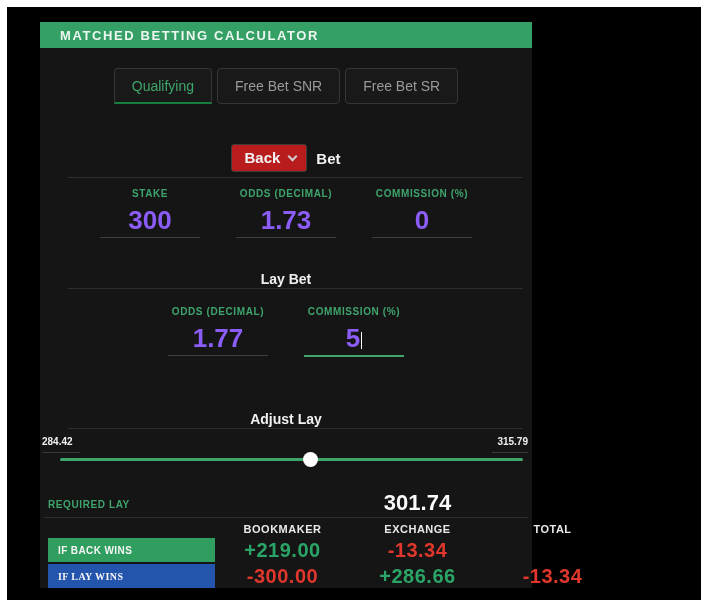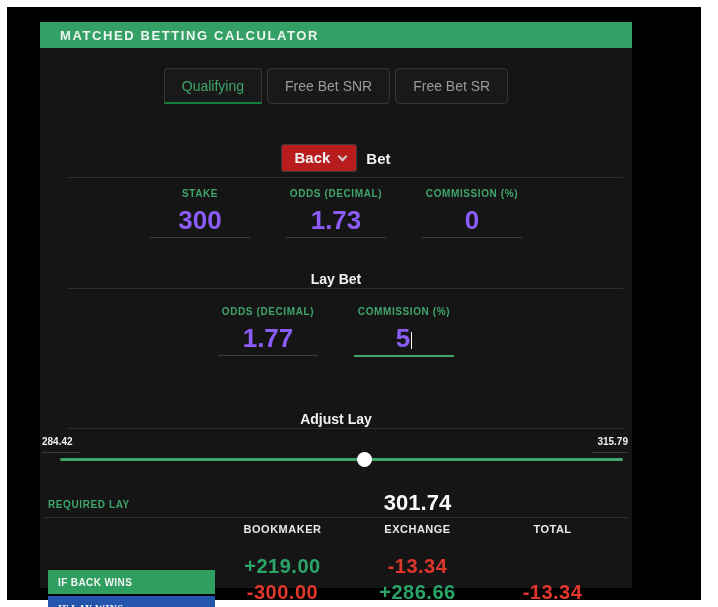--- a/index.html
+++ b/index.html
@@ -1,19 +1,19 @@
 <!DOCTYPE html>
 <html><head>
 <meta charset="utf-8">
 <style>
   * { margin:0; padding:0; box-sizing:border-box; }
   html,body { width:718px; height:607px; background:#ffffff; font-family:"Liberation Sans", sans-serif; overflow:hidden; }
   .page { position:relative; width:718px; height:607px; background:#ffffff; }
   .frame { position:absolute; left:7px; top:7px; width:694px; height:593px; background:#000000; }
-  .card { position:absolute; left:33px; top:15px; width:592px; height:566px; background:#151515; }
+  .card { position:absolute; left:33px; top:15px; width:492px; height:566px; background:#151515; }
 
   
   .card-header { position:absolute; left:0; top:0; width:100%; height:26px; background:#34a065;
     display:flex; align-items:center; padding-left:20px; }
   .card-header span { color:#edf6f0; font-size:13px; font-weight:bold; letter-spacing:1.6px; }
 
   
   .tabs { position:absolute; top:46px; left:0; width:100%; display:flex; justify-content:center; gap:5px; }
   .tab { height:36px; padding:0 17px; display:flex; align-items:center; background:#191919;
     border:1px solid #363636; border-radius:4px; color:#9a9a9a; font-size:14px; cursor:default; }
@@ -68,21 +68,21 @@
     font-size:22px; font-weight:bold; color:#fafafa; }
 
   .table-grid { position:absolute; left:0; width:100%; display:grid;
     grid-template-columns:8px 167px 135px 135px 135px; align-items:center; }
   .table-headers { top:500px; height:14px; }
   .col-header { text-align:center; font-size:11px; font-weight:bold; color:#e9e9e9; letter-spacing:0.5px; }
   .t-row { height:24px; }
   .t-row.r1 { top:516px; }
   .t-row.r2 { top:542px; }
   .row-label { height:24px; display:flex; align-items:center; padding-left:10px;
-    color:#f5f5f5; font-size:10px; font-weight:bold; letter-spacing:0.4px;margin-top:32px; }
+    color:#f5f5f5; font-size:10px; font-weight:bold; letter-spacing:0.4px; }
   .cell-value { text-align:center; font-size:20px; font-weight:bold; letter-spacing:0.5px; }
   .sign-pos { color:#2aa567; }
   .sign-neg { color:#e0372c; }
 </style>
 </head>
 <body>
 
 <div class="page">
   <div class="frame">
     <div class="card">

